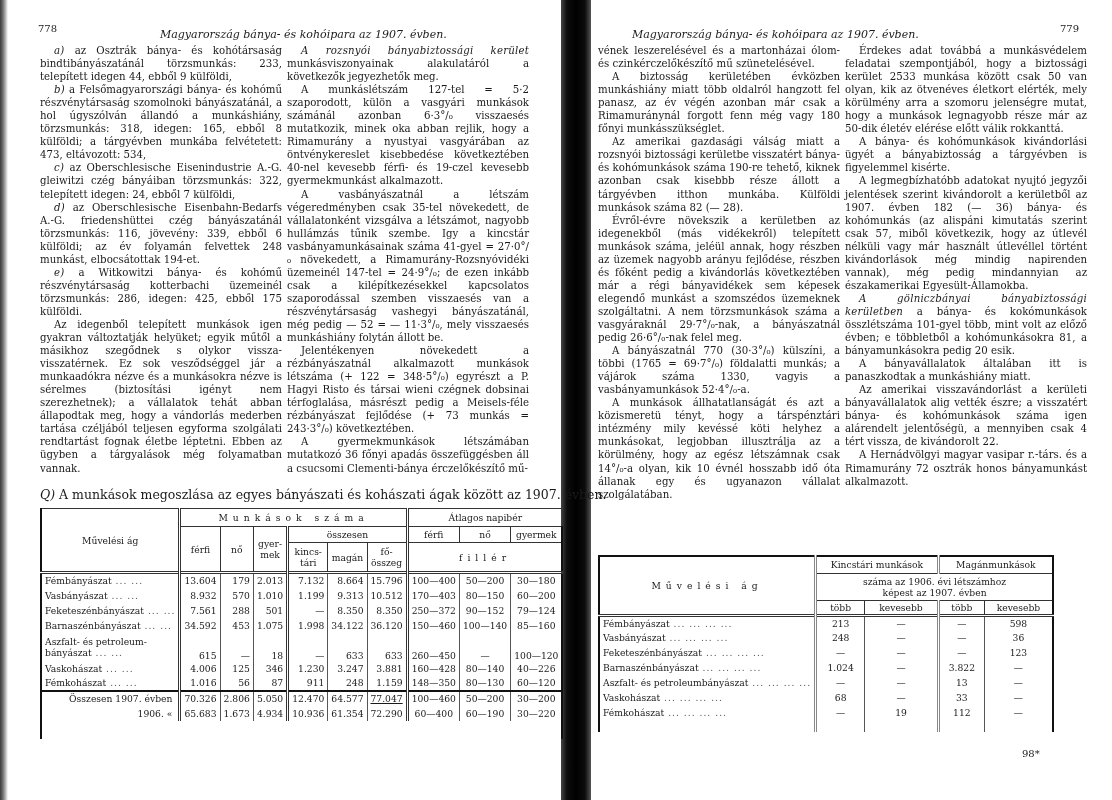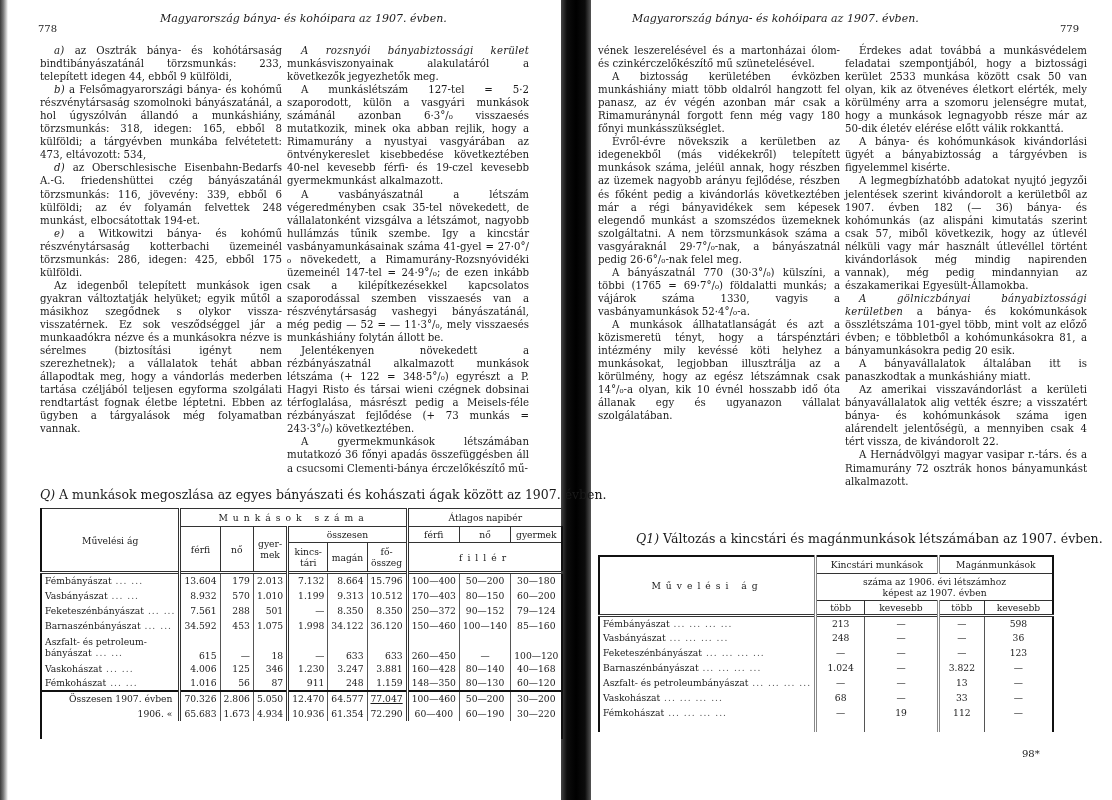--- a/index.html
+++ b/index.html
@@ -6,21 +6,21 @@
   body { width:1112px; height:800px; background:#fff; position:relative; overflow:hidden;
          font-family:"DejaVu Serif", serif; color:#1a1a1a; }
   .left-edge { position:absolute; left:0; top:0; width:8px; height:800px;
                background:linear-gradient(90deg,#3a3a3a,#777 40%,#cfcfcf 80%,#fff); }
   .spine { position:absolute; left:561px; top:0; width:30px; height:800px;
            background:linear-gradient(90deg,#444 0%,#0c0c0c 20%,#000 50%,#0c0c0c 80%,#555 100%); }
   .page { position:absolute; top:0; height:800px; }
   #page-left { left:10px; width:550px; }
   #page-right { left:592px; width:515px; }
 
-  .runhead { position:absolute; top:12px; font-size:11px;text-align:right; }
+  .runhead { position:absolute; top:28px; font-size:11px;text-align:right; }
   .runhead .title { font-style:italic; }
   .pnum { position:absolute; top:23px; font-size:10px; }
 
   .col { position:absolute; font-size:10.2px; line-height:13.05px; text-align:justify; }
   .col p { margin:0; text-indent:14px; }
   .col p.noindent { text-indent:0; }
   .col em { font-style:italic; letter-spacing:0.2px; }
 
   .caption { position:absolute; font-size:12.5px; white-space:nowrap;text-align:center; }
   .caption em { font-style:italic; }
@@ -41,20 +41,21 @@
 <div class="left-edge"></div>
 <div class="spine"></div>
 
 <div class="page" id="page-left">
   <span class="pnum" style="left:28px;">778</span>
   <span class="runhead" style="left:150px;"><span class="title">Magyarország bánya- és kohóipara az 1907. évben.</span></span>
 
   <div class="col" id="l-col1" style="left:30px; top:44px; width:242px;">
       <p><em>a)</em> <span>az Osztrák bánya- és kohótársaság bindtibányászatánál törzsmunkás: 233, telepített idegen 44, ebből 9 külföldi,</span></p>
       <p><em>b)</em> <span>a Felsőmagyarországi bánya- és kohómű részvénytársaság szomolnoki bányászatánál, a hol úgyszólván állandó a munkáshiány, törzsmunkás: 318, idegen: 165, ebből 8 külföldi; a tárgyévben munkába felvétetett: 473, eltávozott: 534,</span></p>
+      <p><em>c)</em> <span>az Oberschlesische Eisenindustrie A.-G. gleiwitzi czég bányáiban törzsmunkás: 322, telepített idegen: 24, ebből 7 külföldi,</span></p>
       <p><em>d)</em> <span>az Oberschlesische Eisenbahn-Bedarfs A.-G. friedenshüttei czég bányászatánál törzsmunkás: 116, jövevény: 339, ebből 6 külföldi; az év folyamán felvettek 248 munkást, elbocsátottak 194-et.</span></p>
       <p><em>e)</em> <span>a Witkowitzi bánya- és kohómű részvénytársaság kotterbachi üzemeinél törzsmunkás: 286, idegen: 425, ebből 175 külföldi.</span></p>
       <p><span>Az idegenből telepített munkások igen gyakran változtatják helyüket; egyik műtől a másikhoz szegődnek s olykor vissza-visszatérnek. Ez sok vesződséggel jár a munkaadókra nézve és a munkásokra nézve is sérelmes (biztosítási igényt nem szerezhetnek); a vállalatok tehát abban állapodtak meg, hogy a vándorlás mederben tartása czéljából teljesen egyforma szolgálati rendtartást fognak életbe léptetni. Ebben az ügyben a tárgyalások még folyamatban vannak.</span></p>
     </div>
   <div class="col" id="l-col2" style="left:277px; top:44px; width:242px;">
       <p><em>A rozsnyói bányabiztossági kerület</em><span> munkásviszonyainak alakulatáról a következők jegyezhetők meg.</span></p>
       <p><span>A munkáslétszám 127-tel = 5·2 szaporodott, külön a vasgyári munkások számánál azonban 6·3°/₀ visszaesés mutatkozik, minek oka abban rejlik, hogy a Rimamurány a nyustyai vasgyárában az öntvénykereslet kisebbedése következtében 40-nel kevesebb férfi- és 19-czel kevesebb gyermekmunkást alkalmazott.</span></p>
       <p><span>A vasbányászatnál a létszám végeredményben csak 35-tel növekedett, de vállalatonként vizsgálva a létszámot, nagyobb hullámzás tűnik szembe. Igy a kincstár vasbányamunkásainak száma 41-gyel = 27·0°/₀ növekedett, a Rimamurány-Rozsnyóvidéki üzemeinél 147-tel = 24·9°/₀; de ezen inkább csak a kilépítkezésekkel kapcsolatos szaporodással szemben visszaesés van a részvénytársaság vashegyi bányászatánál, még pedig — 52 = — 11·3°/₀, mely visszaesés munkáshiány folytán állott be.</span></p>
       <p><span>Jelentékenyen növekedett a rézbányászatnál alkalmazott munkások létszáma (+ 122 = 348·5°/₀) egyrészt a P. Hagyi Risto és társai wieni czégnek dobsinai térfoglalása, másrészt pedig a Meisels-féle rézbányászat fejlődése (+ 73 munkás = 243·3°/₀) következtében.</span></p>
       <p><span>A gyermekmunkások létszámában mutatkozó 36 főnyi apadás összefüggésben áll a csucsomi Clementi-bánya érczelőkészítő mű-</span></p>
@@ -152,21 +153,21 @@
         <tr style="height: 15px;">
           <td class="lbl" style="border-left: 2px solid rgb(17, 17, 17);"><span>Vaskohászat</span><span class="dots"> ... ...</span></td>
           <td class="num" style="border-right: 1px solid rgb(85, 85, 85); border-left: 3px double rgb(51, 51, 51); margin-top: 40px;">4.006</td>
           <td class="num" style="border-right: 1px solid rgb(85, 85, 85);">125</td>
           <td class="num" style="border-right: 1px solid rgb(85, 85, 85);">346</td>
           <td class="num" style="border-right: 1px solid rgb(85, 85, 85); border-left: 3px double rgb(51, 51, 51);">1.230</td>
           <td class="num" style="border-right: 1px solid rgb(85, 85, 85);">3.247</td>
           <td class="num" style="border-right: 1px solid rgb(85, 85, 85);">3.881</td>
           <td class="ctr" style="border-right: 1px solid rgb(85, 85, 85); border-left: 3px double rgb(51, 51, 51);">160—428</td>
           <td class="ctr" style="border-right: 1px solid rgb(85, 85, 85);">80—140</td>
-          <td class="ctr" style="border-right: 2px solid rgb(17, 17, 17);">40—168</td>
+          <td class="ctr" style="border-right: 2px solid rgb(17, 17, 17);">40—226</td>
         </tr>
         <tr style="height: 15px;">
           <td class="lbl" style="border-left: 2px solid rgb(17, 17, 17);"><span>Fémkohászat</span><span class="dots"> ... ...</span></td>
           <td class="num" style="border-right: 1px solid rgb(85, 85, 85); border-left: 3px double rgb(51, 51, 51);">1.016</td>
           <td class="num" style="border-right: 1px solid rgb(85, 85, 85);">56</td>
           <td class="num" style="border-right: 1px solid rgb(85, 85, 85);">87</td>
           <td class="num" style="border-right: 1px solid rgb(85, 85, 85); border-left: 3px double rgb(51, 51, 51);">911</td>
           <td class="num" style="border-right: 1px solid rgb(85, 85, 85);">248</td>
           <td class="num" style="border-right: 1px solid rgb(85, 85, 85);">1.159</td>
           <td class="ctr" style="border-right: 1px solid rgb(85, 85, 85); border-left: 3px double rgb(51, 51, 51);">148—350</td>
@@ -204,38 +205,35 @@
   </table>
 </div>
 
 <div class="page" id="page-right">
   <span class="runhead" style="left:40px;"><span class="title">Magyarország bánya- és kohóipara az 1907. évben.</span></span>
   <span class="pnum" style="left:468px;">779</span>
 
   <div class="col" id="r-col1" style="left:6px; top:44px; width:242px;">
       <p class="noindent"><span>vének leszerelésével és a martonházai ólom- és czinkérczelőkészítő mű szünetelésével.</span></p>
       <p><span>A biztosság kerületében évközben munkáshiány miatt több oldalról hangzott fel panasz, az év végén azonban már csak a Rimamuránynál forgott fenn még vagy 180 főnyi munkásszükséglet.</span></p>
+      <p><span>Az amerikai gazdasági válság miatt a rozsnyói biztossági kerületbe visszatért bánya- és kohómunkások száma 190-re tehető, kiknek azonban csak kisebbb része állott a tárgyévben itthon munkába. Külföldi munkások száma 82 (— 28).</span></p>
       <p><span>Évről-évre növekszik a kerületben az idegenekből (más vidékekről) telepített munkások száma, jeléül annak, hogy részben az üzemek nagyobb arányu fejlődése, részben és főként pedig a kivándorlás következtében már a régi bányavidékek sem képesek elegendő munkást a szomszédos üzemeknek szolgáltatni. A nem törzsmunkások száma a vasgyáraknál 29·7°/₀-nak, a bányászatnál pedig 26·6°/₀-nak felel meg.</span></p>
       <p><span>A bányászatnál 770 (30·3°/₀) külszíni, a többi (1765 = 69·7°/₀) földalatti munkás; a vájárok száma 1330, vagyis a vasbányamunkások 52·4°/₀-a.</span></p>
       <p><span>A munkások állhatatlanságát és azt a közismeretü tényt, hogy a társpénztári intézmény mily kevéssé köti helyhez a munkásokat, legjobban illusztrálja az a körülmény, hogy az egész létszámnak csak 14°/₀-a olyan, kik 10 évnél hosszabb idő óta állanak egy és ugyanazon vállalat szolgálatában.</span></p>
     </div>
   <div class="col" id="r-col2" style="left:253px; top:44px; width:242px;">
       <p><span>Érdekes adat továbbá a munkásvédelem feladatai szempontjából, hogy a biztossági kerület 2533 munkása között csak 50 van olyan, kik az ötvenéves életkort elérték, mely körülmény arra a szomoru jelenségre mutat, hogy a munkások legnagyobb része már az 50-dik életév elérése előtt válik rokkanttá.</span></p>
       <p><span>A bánya- és kohómunkások kivándorlási ügyét a bányabiztosság a tárgyévben is figyelemmel kisérte.</span></p>
       <p><span>A legmegbízhatóbb adatokat nyujtó jegyzői jelentések szerint kivándorolt a kerületből az 1907. évben 182 (— 36) bánya- és kohómunkás (az alispáni kimutatás szerint csak 57, miből következik, hogy az útlevél nélküli vagy már használt útlevéllel történt kivándorlások még mindig napirenden vannak), még pedig mindannyian az északamerikai Egyesült-Államokba.</span></p>
       <p><em>A gölniczbányai bányabiztossági kerületben</em><span> a bánya- és kokómunkások összlétszáma 101-gyel több, mint volt az előző évben; e többletből a kohómunkásokra 81, a bányamunkásokra pedig 20 esik.</span></p>
       <p><span>A bányavállalatok általában itt is panaszkodtak a munkáshiány miatt.</span></p>
       <p><span>Az amerikai visszavándorlást a kerületi bányavállalatok alig vették észre; a visszatért bánya- és kohómunkások száma igen alárendelt jelentőségü, a mennyiben csak 4 tért vissza, de kivándorolt 22.</span></p>
       <p><span>A Hernádvölgyi magyar vasipar r.-társ. és a Rimamurány 72 osztrák honos bányamunkást alkalmazott.</span></p>
     </div>
 
-  <div class="caption" style="left:44px; top:531px;">
-    <em>Q1)</em>
-    <span>Változás a kincstári és magánmunkások létszámában az 1907. évben.</span>
-  </div>
 
   <table class="tbl" id="tbl-right" style="left:6px; top:555px; width:456px; border-top:2px solid #111;">
     <thead>
       <tr style="height:17px;">
         <th rowspan="3" class="spaced" style="width:190px; border-left:2px solid #111;">Művelési ág</th>
         <th colspan="2" style="border-left:3px double #888;">Kincstári munkások</th>
         <th colspan="2" style="border-left:3px double #888; border-right:2px solid #111;">Magánmunkások</th>
       </tr>
       <tr style="height:27px;">
         <th colspan="4" style="border-left:3px double #888; border-right:2px solid #111; padding:0 40px;">száma az 1906. évi létszámhoz képest az 1907. évben</th>

